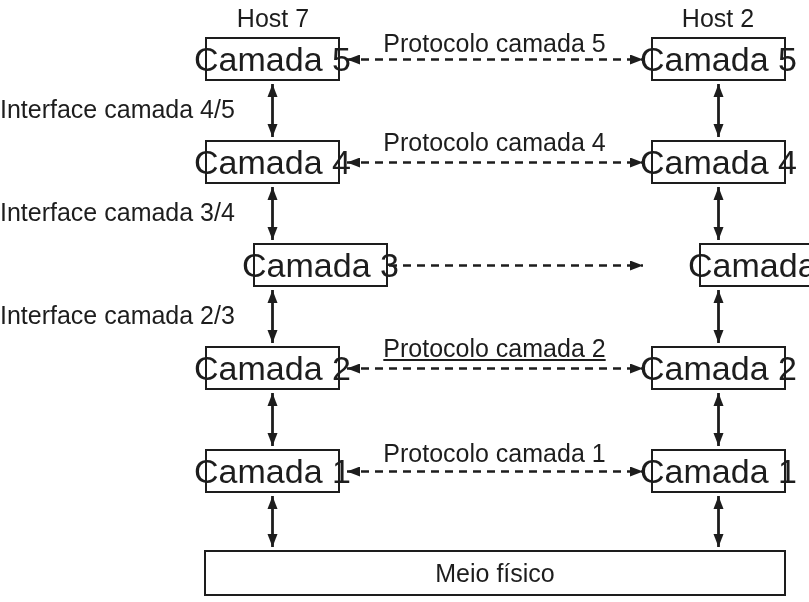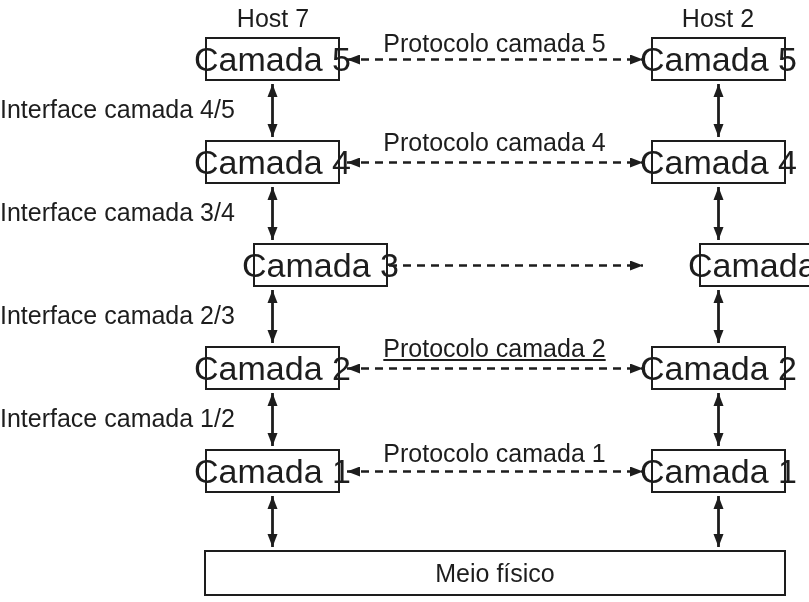--- a/index.html
+++ b/index.html
@@ -157,17 +157,16 @@
   <div class="layer-box c2 r4">Camada 1</div>
 
   <div class="protocol-label p0">Protocolo camada 5</div>
   <div class="protocol-label p1">Protocolo camada 4</div>
   <div class="protocol-label p3">Protocolo camada 2</div>
   <div class="protocol-label p4">Protocolo camada 1</div>
 
   <div class="interface-label i0">Interface camada 4/5</div>
   <div class="interface-label i1">Interface camada 3/4</div>
   <div class="interface-label i2">Interface camada 2/3</div>
-  <div class="interface-label i3">Interface camada 1/2</div>
 
   <div class="medium-box">Meio físico</div>
 
 </div>
 
 </body></html>

